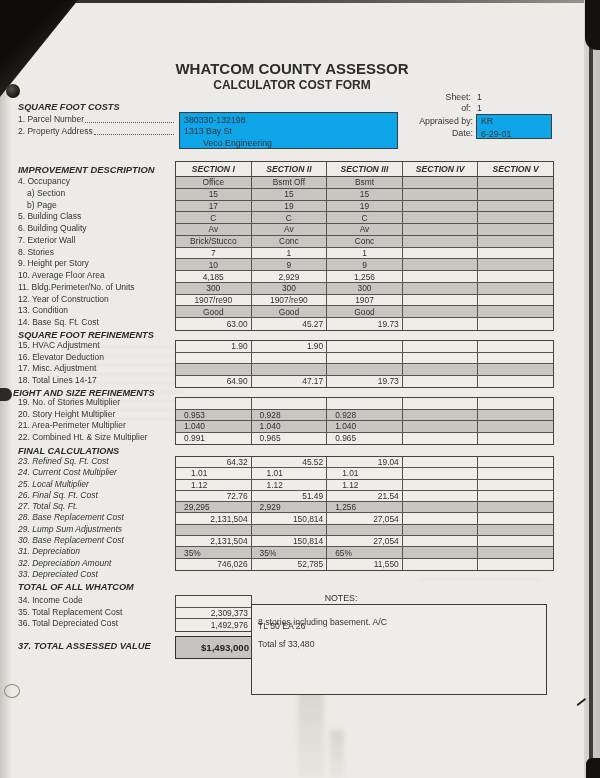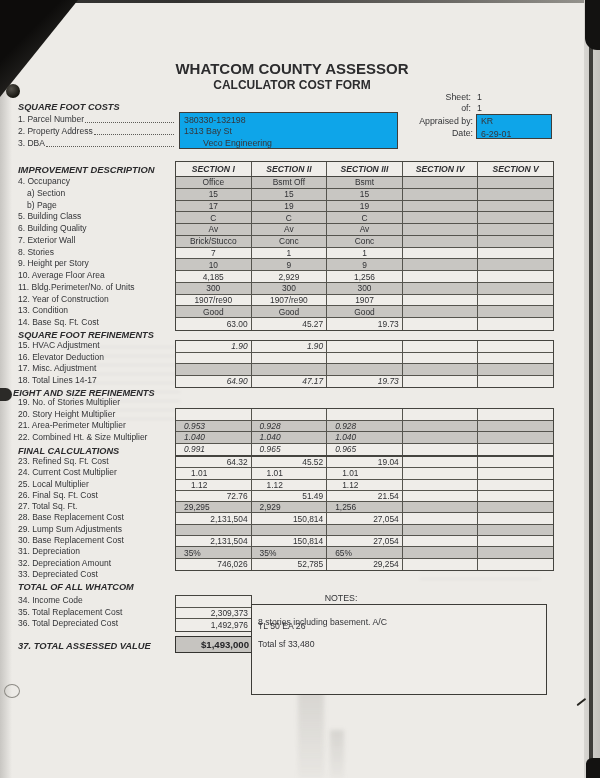--- a/index.html
+++ b/index.html
@@ -34,21 +34,21 @@
   .tA .row{height:11.77px;}
   .tB .row{height:11.5px;}
   .tD .row{height:11.3px;}
   .tE{width:77px;}
   .tE .row{height:11.5px;}
   .tE .c{justify-content:flex-end;padding-right:3px;}
   
   .graybox{background:#0ea5e9;border:1.4px solid #3e3d3a;box-sizing:border-box;}
   .graybox .val{display:block;font-size:8.8px;color:#35363b;padding-left:4px;white-space:nowrap;}
   
-  .assessed{left:175px;top:636px;width:78px;height:17px;background:#c6c4c0;border:1.6px solid #33322f;box-sizing:border-box;display:flex;align-items:center;justify-content:flex-end;padding-right:3px;font-weight:bold;font-size:9.6px;color:#242427;}
+  .assessed{left:175px;top:636px;width:78px;height:23px;background:#c6c4c0;border:1.6px solid #33322f;box-sizing:border-box;display:flex;align-items:center;justify-content:flex-end;padding-right:3px;font-weight:bold;font-size:9.6px;color:#242427;}
   
   .notesbox{left:251px;top:604px;width:296px;height:91px;border:1.3px solid #3d3c38;box-sizing:border-box;background:#efede9;}
   .nline{position:absolute;left:6px;font-size:8.7px;color:#333438;white-space:nowrap;}
   
   .fold{left:0;top:0;width:78px;height:97px;background:linear-gradient(135deg,#0d0c0b 35%,#403e3a 90%);clip-path:polygon(0 0,100% 0,0 100%);}
   .topedge{left:0;top:0;width:600px;height:2.5px;background:linear-gradient(90deg,#121110 30%,#55534f 75%,#8a8882);opacity:.85;}
   .punch-top{left:6px;top:84px;width:14px;height:14px;border-radius:50%;background:radial-gradient(circle at 38% 35%,#55524c,#16150f 72%);}
   .punch-bottom{left:4px;top:684px;width:16px;height:14px;border-radius:50%;border:1.6px solid #8d8b85;box-sizing:border-box;}
   .rstrip{left:584px;top:0;width:16px;height:778px;background:linear-gradient(90deg,#d8d6d2,#c3c1bd);}
   .rline{left:589px;top:0;width:4px;height:778px;background:#1d1c1a;opacity:.82;border-radius:2px;}
@@ -89,24 +89,20 @@
   <div class="abs h" style="left:18px;top:102px;">SQUARE FOOT COSTS</div>
   <div class="abs" style="left:18px;top:113px;">
     <div class="leadrow">
         <span class="lbl">1. Parcel Number</span>
         <span class="leader"></span>
       </div>
     <div class="leadrow">
         <span class="lbl">2. Property Address</span>
         <span class="leader"></span>
       </div>
-    <div class="leadrow">
-        <span class="lbl">3. DBA</span>
-        <span class="leader"></span>
-      </div>
   </div>
   <div class="abs graybox" style="left:179px;top:112px;width:219px;height:37px;">
     <span class="val" style="line-height:12px;padding-top:1px;">380330-132198</span>
     <span class="val" style="line-height:11.5px;">1313 Bay St</span>
     <span class="val" style="line-height:11.5px;padding-left:23px;">Veco Engineering</span>
   </div>
 
   <div class="abs h" style="left:18px;top:164px;font-size:9.4px;">IMPROVEMENT DESCRIPTION</div>
   <div class="tbl tH" style="top:161px;">
     <div class="row">
@@ -228,21 +224,21 @@
       </div>
   </div>
 
   <div class="abs h" style="left:18px;top:330px;">SQUARE FOOT REFINEMENTS</div>
   <div class="abs lbls" style="left:18px;top:340px;">
     <div class="lbl hB">15. HVAC Adjustment</div>
     <div class="lbl hB">16. Elevator Deduction</div>
     <div class="lbl hB">17. Misc. Adjustment</div>
     <div class="lbl hB">18. Total Lines 14-17</div>
   </div>
-  <div class="tbl tB" style="top:340px;font-style:italic;">
+  <div class="tbl tB" style="top:340px;">
     <div class="row r">
         <div class="c">1.90</div>
         <div class="c">1.90</div>
         <div class="c"></div>
         <div class="c"></div>
         <div class="c"></div>
       </div>
     <div class="row">
         <div class="c"></div>
         <div class="c"></div>
@@ -267,21 +263,21 @@
   </div>
 
   <div class="abs inkblob"></div>
   <div class="abs h" style="left:13px;top:388px;">EIGHT AND SIZE REFINEMENTS</div>
   <div class="abs lbls" style="left:18px;top:397px;">
     <div class="lbl hB">19. No. of Stories Multiplier</div>
     <div class="lbl hB">20. Story Height Multiplier</div>
     <div class="lbl hB">21. Area-Perimeter Multiplier</div>
     <div class="lbl hB">22. Combined Ht. &amp; Size Multiplier</div>
   </div>
-  <div class="tbl tB" style="top:408px;font-style:italic;">
+  <div class="tbl tB" style="top:397px;">
     <div class="row">
         <div class="c"></div>
         <div class="c"></div>
         <div class="c"></div>
         <div class="c"></div>
         <div class="c"></div>
       </div>
     <div class="row g l">
         <div class="c">0.953</div>
         <div class="c">0.928</div>
@@ -299,21 +295,21 @@
     <div class="row l">
         <div class="c">0.991</div>
         <div class="c">0.965</div>
         <div class="c">0.965</div>
         <div class="c"></div>
         <div class="c"></div>
       </div>
   </div>
 
   <div class="abs h" style="left:18px;top:446px;">FINAL CALCULATIONS</div>
-  <div class="abs lbls" style="left:18px;top:456px;">
+  <div class="abs lbls" style="left:18px;top:456px;font-style:italic;">
     <div class="lbl hD">23. Refined Sq. Ft. Cost</div>
     <div class="lbl hD">24. Current Cost Multiplier</div>
     <div class="lbl hD">25. Local Multiplier</div>
     <div class="lbl hD">26. Final Sq. Ft. Cost</div>
     <div class="lbl hD">27. Total Sq. Ft.</div>
     <div class="lbl hD">28. Base Replacement Cost</div>
     <div class="lbl hD">29. Lump Sum Adjustments</div>
     <div class="lbl hD">30. Base Replacement Cost</div>
     <div class="lbl hD">31. Depreciation</div>
     <div class="lbl hD">32. Depreciation Amount</div>
@@ -379,21 +375,21 @@
     <div class="row g l">
         <div class="c">35%</div>
         <div class="c">35%</div>
         <div class="c">65%</div>
         <div class="c"></div>
         <div class="c"></div>
       </div>
     <div class="row r">
         <div class="c">746,026</div>
         <div class="c">52,785</div>
-        <div class="c">29,254</div>
+        <div class="c">11,550</div>
         <div class="c"></div>
         <div class="c"></div>
       </div>
   </div>
 
   <div class="abs h" style="left:18px;top:582px;">TOTAL OF ALL WHATCOM</div>
   <div class="abs lbls" style="left:18px;top:595px;">
     <div class="lbl hB">34. Income Code</div>
     <div class="lbl hB">35. Total Replacement Cost</div>
     <div class="lbl hB">36. Total Depreciated Cost</div>

